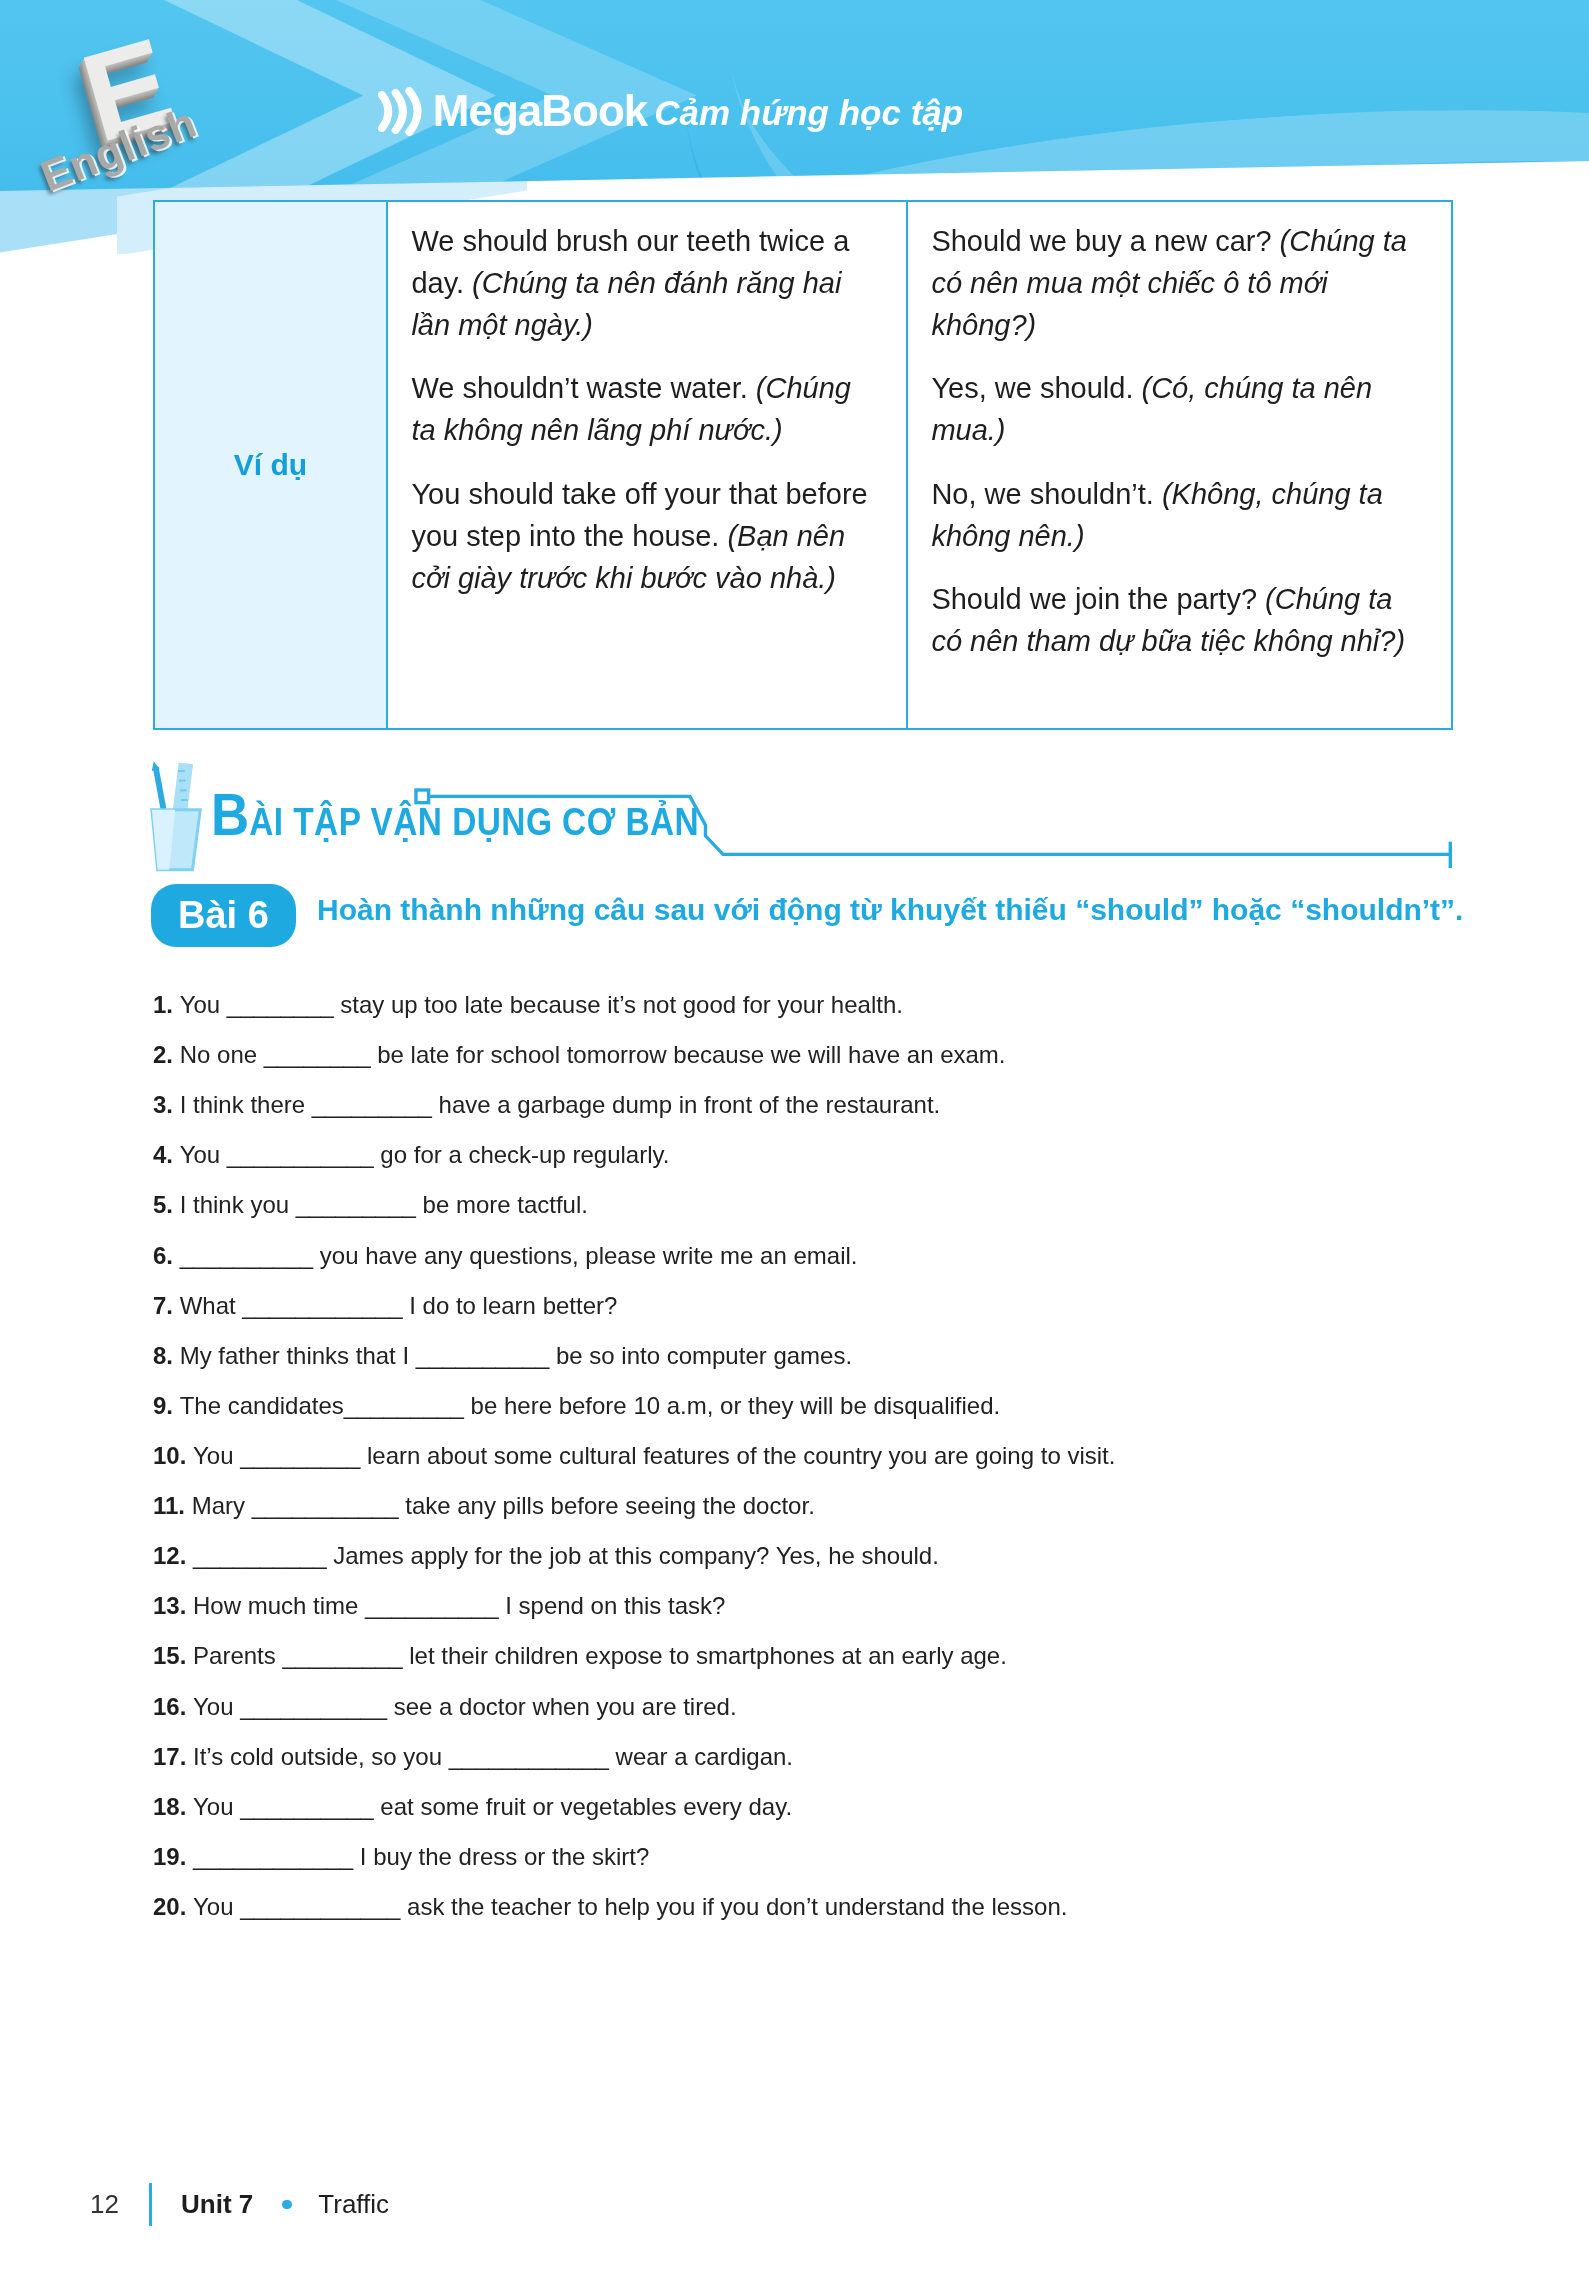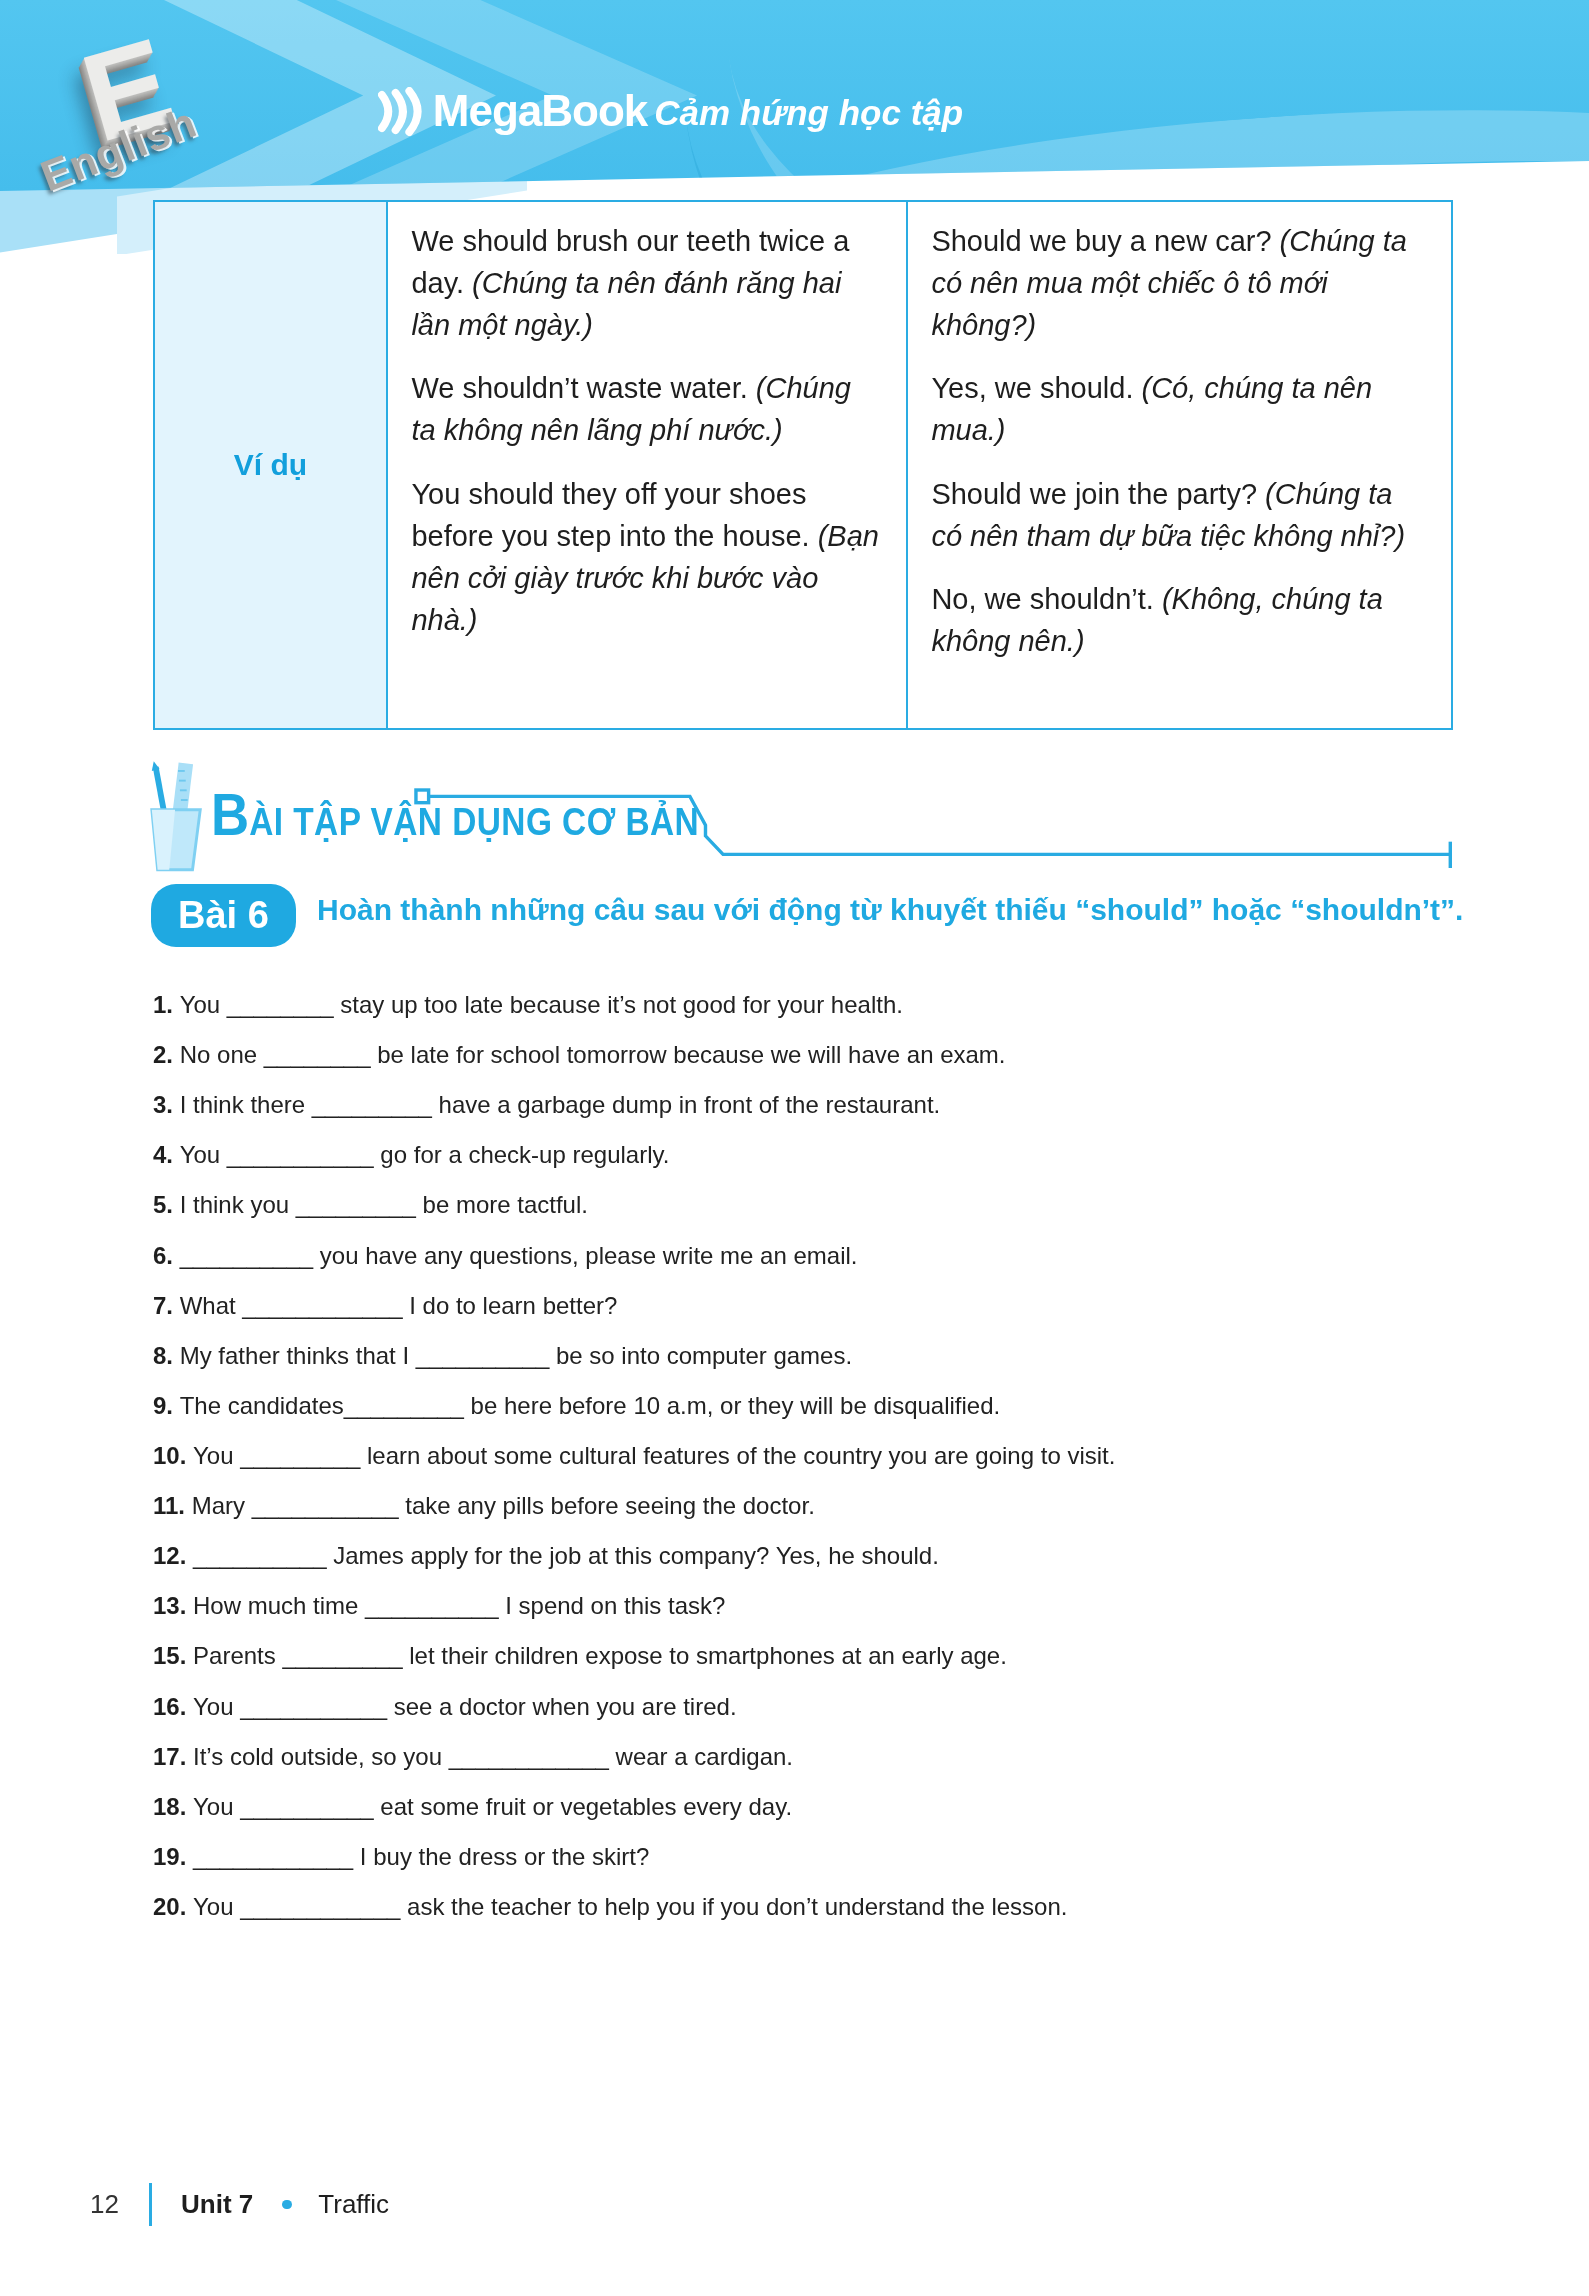--- a/index.html
+++ b/index.html
@@ -123,27 +123,27 @@
     </div>
     <div class="logo-e">E</div>
     <div class="logo-word">English</div>
   </div>
 
   <div class="ex-table">
     <div class="ex-cell ex-label">Ví dụ</div>
     <div class="ex-cell ex-mid">
         <p><span class="en">We should brush our teeth twice a day. </span><span class="vi">(Chúng ta nên đánh răng hai lần một ngày.)</span></p>
         <p><span class="en">We shouldn’t waste water. </span><span class="vi">(Chúng ta không nên lãng phí nước.)</span></p>
-        <p><span class="en">You should they off your shoes before you step into the house. </span><span class="vi">(Bạn nên cởi giày trước khi bước vào nhà.)</span></p>
+        <p><span class="en">You should take off your that before you step into the house. </span><span class="vi">(Bạn nên cởi giày trước khi bước vào nhà.)</span></p>
       </div>
     <div class="ex-cell">
         <p><span class="en">Should we buy a new car? </span><span class="vi">(Chúng ta có nên mua một chiếc ô tô mới không?)</span></p>
         <p><span class="en">Yes, we should. </span><span class="vi">(Có, chúng ta nên mua.)</span></p>
+        <p><span class="en">No, we shouldn’t. </span><span class="vi">(Không, chúng ta không nên.)</span></p>
         <p><span class="en">Should we join the party? </span><span class="vi">(Chúng ta có nên tham dự bữa tiệc không nhỉ?)</span></p>
-        <p><span class="en">No, we shouldn’t. </span><span class="vi">(Không, chúng ta không nên.)</span></p>
       </div>
   </div>
 
   <svg class="stationery" width="62" height="113" viewBox="0 0 64 116">
     <line x1="10" y1="8" x2="20" y2="62" stroke="#2aace3" stroke-width="6"></line>
     <polygon points="8,2 14,10 6,12" fill="#2aace3"></polygon>
     <rect x="30" y="4" width="15" height="60" fill="#a9dff7" transform="rotate(7 37 34)"></rect>
     <line x1="33" y1="12" x2="40" y2="12" stroke="#6fc9ef" stroke-width="2"></line>
     <line x1="34" y1="22" x2="41" y2="22" stroke="#6fc9ef" stroke-width="2"></line>
     <line x1="35" y1="32" x2="42" y2="32" stroke="#6fc9ef" stroke-width="2"></line>

